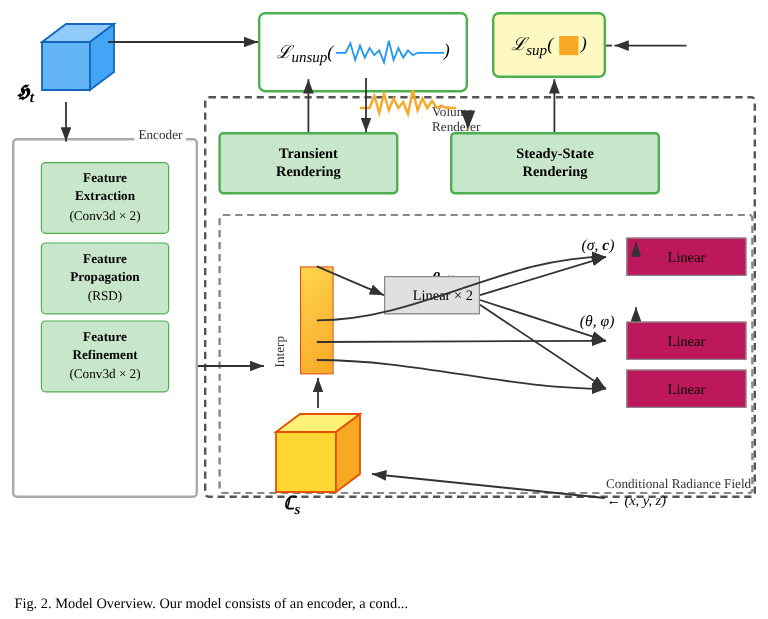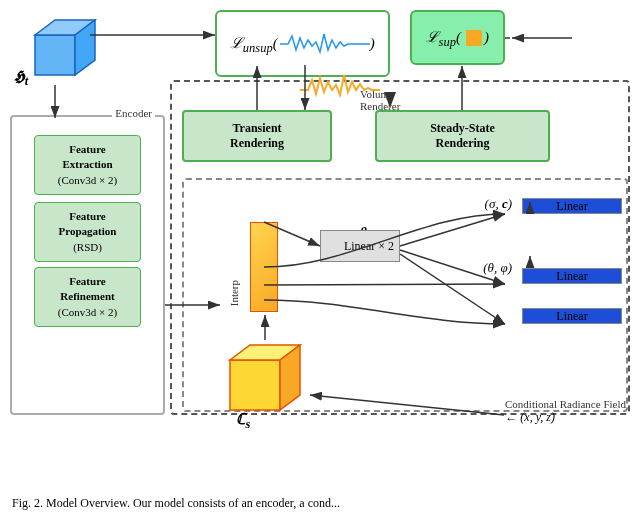--- a/index.html
+++ b/index.html
@@ -121,21 +121,21 @@
       font-style: italic;
     }
     .loss-sup {
       position: absolute;
       top: 10px;
       left: 410px;
       width: 95px;
       height: 55px;
       border: 2px solid #4caf50;
       border-radius: 6px;
-      background: #86efac;
+      background: #fef9c3;
       display: flex;
       align-items: center;
       justify-content: center;
       font-size: 14px;
       font-style: italic;
     }
     .target-images {
       position: absolute;
       top: 8px;
       right: 8px;
@@ -207,23 +207,23 @@
       right: 14px;
       font-size: 11px;
       color: #333;
     }
 
     
     .linear-box {
       position: absolute;
       right: 18px;
       width: 100px;
-      height: 16px;
+      height: 32px;
       border: 1.5px solid #888;
-      background: #1d4ed8;
+      background: #be185d;
       display: flex;
       align-items: center;
       justify-content: center;
       font-size: 12px;
     }
     .linear-top { top: 198px; }
     .linear-mid { top: 268px; }
     .linear-bot { top: 308px; }
 
     

